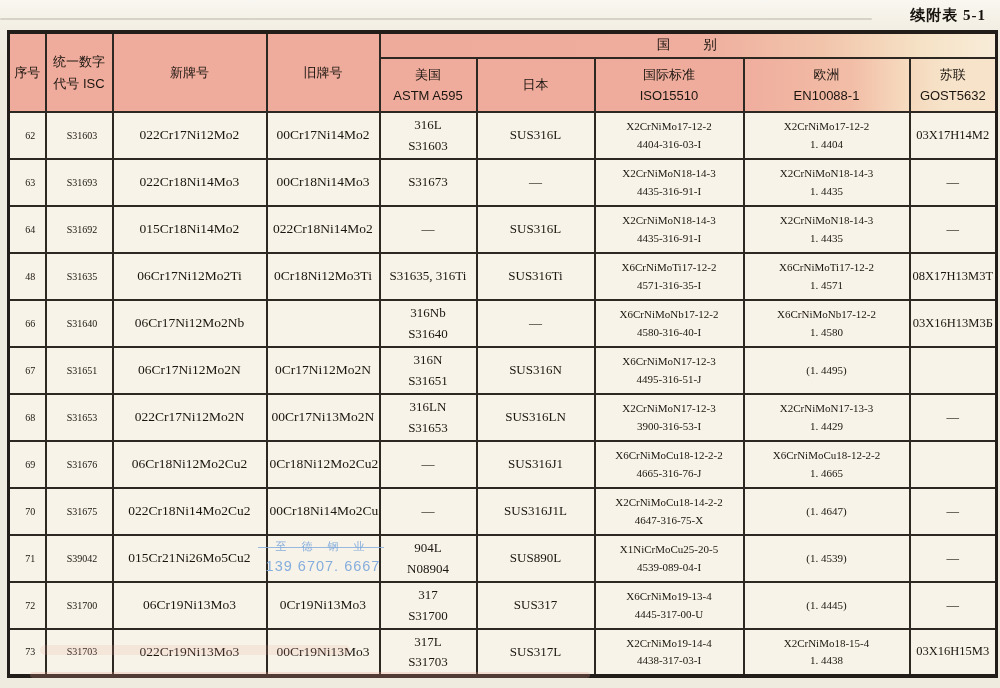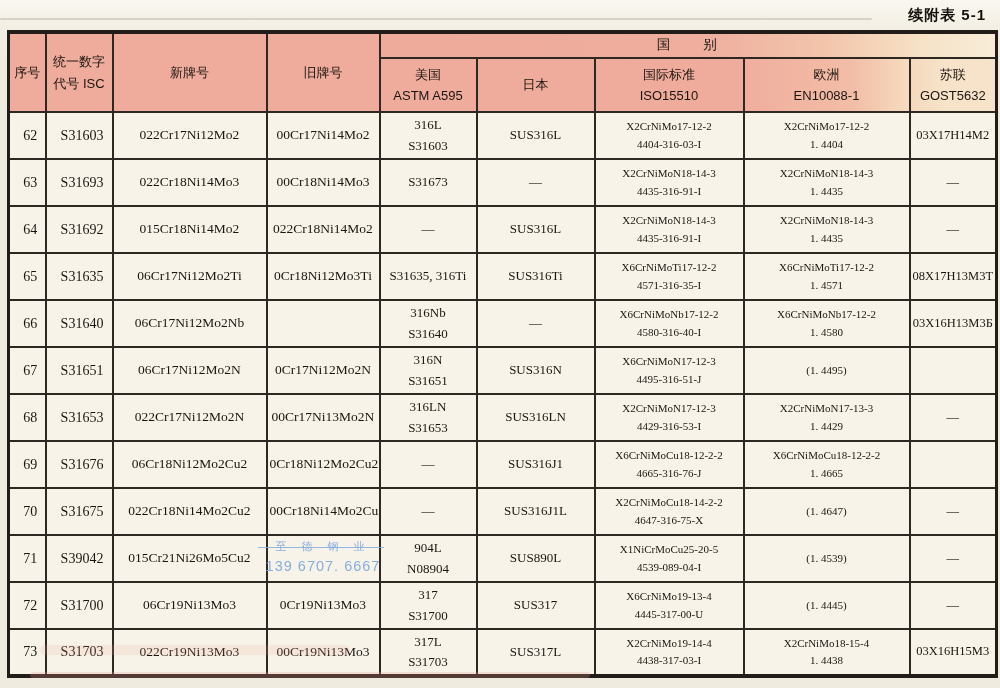--- a/index.html
+++ b/index.html
@@ -13,21 +13,21 @@
   }
   html,body{margin:0;padding:0;}
   .page{
     position:relative;width:1000px;height:688px;overflow:hidden;
     background:linear-gradient(180deg,#f9f7f1 0px,#f3efe4 26px,var(--page-bg) 60px);
     font-family:"Liberation Serif",serif;color:var(--ink);
   }
   .rule-top{position:absolute;top:18px;left:0;width:872px;height:2px;
     background:rgba(150,140,125,.30);border-radius:2px;}
   .page-title{position:absolute;top:6px;right:14px;
-    font-family:Liberation Sans, sans-serif;font-weight:700;font-size:15px;
+    font-family:Liberation Serif, serif;font-weight:700;font-size:15px;
     letter-spacing:1px;color:#15110d;}
   table.grade{
     position:absolute;left:7px;top:30px;width:988px;
     border-collapse:collapse;table-layout:fixed;
     border:3px solid #221d18;border-top-width:4px;border-bottom-width:4px;
     background:var(--body-bg);
   }
   th,td{border:2px solid var(--border-dark);padding:0 2px;overflow:hidden;}
   thead th{
     font-family:"Liberation Sans",sans-serif;font-weight:400;font-size:13px;
@@ -41,21 +41,21 @@
   }
   th.h-eu{background:linear-gradient(90deg,#f0ae9e 0%,#f2bda6 65%,#f6dcc0 100%);margin-left:40px;}
   th.h-ussr{background:linear-gradient(90deg,#f5d9bd 0%,var(--header-light) 40%);}
   th .hl{line-height:1.65;}
   tbody tr{height:47px;}
   tbody td{
     text-align:center;vertical-align:middle;font-size:13px;line-height:1.55;
     background:var(--body-bg);
   }
   tbody td .line{white-space:nowrap;}
-  td.c-no,td.c-isc{font-size:14px;padding-left:8px;}
+  td.c-no,td.c-isc{font-size:10px;padding-left:8px;}
   td.c-new,td.c-old{font-size:13.5px;}
   td.c-usa,td.c-jp{font-size:13px;}
   td.c-iso,td.c-eu{font-size:11px;}
   td.c-ussr{font-size:12.5px;margin-left:8px;}
   .watermark{
     position:absolute;left:260px;top:536px;width:126px;height:42px;
     color:var(--watermark-blue);text-align:center;z-index:5;
     font-family:"Liberation Sans",sans-serif;pointer-events:none;
   }
   .wm-l1{position:relative;font-size:11px;letter-spacing:6px;line-height:20px;}
@@ -217,21 +217,21 @@
           <td class="c-eu">
             <div class="line">X2CrNiMoN18-14-3</div>
             <div class="line">1. 4435</div>
           </td>
           <td class="c-ussr">
             <div class="line">—</div>
           </td>
         </tr>
         <tr>
           <td class="c-no">
-            <div class="line">65</div>
+            <div class="line">48</div>
           </td>
           <td class="c-isc">
             <div class="line">S31635</div>
           </td>
           <td class="c-new">
             <div class="line">06Cr17Ni12Mo2Ti</div>
           </td>
           <td class="c-old">
             <div class="line">0Cr18Ni12Mo3Ti</div>
           </td>
@@ -331,21 +331,21 @@
           </td>
           <td class="c-usa">
             <div class="line">316LN</div>
             <div class="line">S31653</div>
           </td>
           <td class="c-jp">
             <div class="line">SUS316LN</div>
           </td>
           <td class="c-iso">
             <div class="line">X2CrNiMoN17-12-3</div>
-            <div class="line">4429-316-53-I</div>
+            <div class="line">3900-316-53-I</div>
           </td>
           <td class="c-eu">
             <div class="line">X2CrNiMoN17-13-3</div>
             <div class="line">1. 4429</div>
           </td>
           <td class="c-ussr">
             <div class="line">—</div>
           </td>
         </tr>
         <tr>

